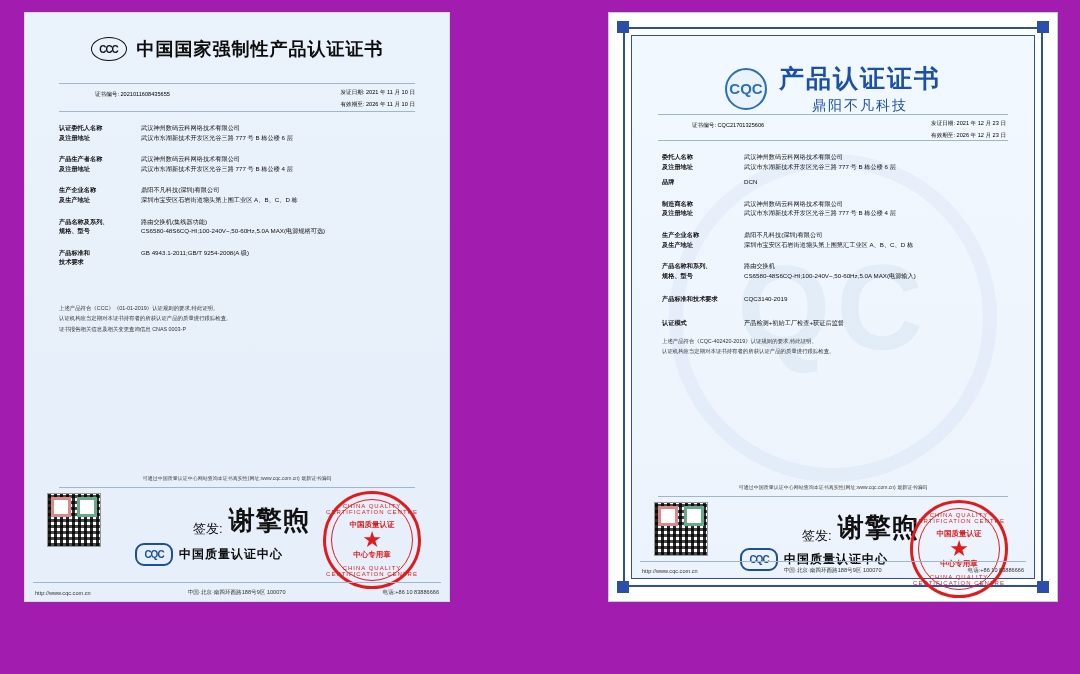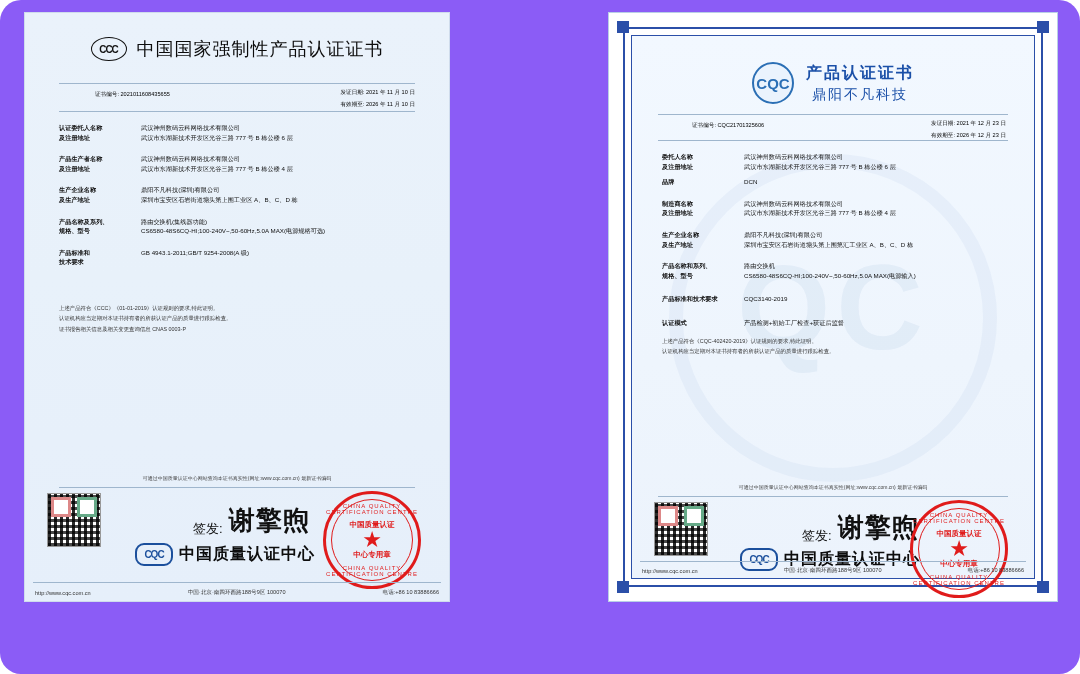--- a/index.html
+++ b/index.html
@@ -1,42 +1,42 @@
 <!DOCTYPE html>
 <html><head>
 <meta charset="utf-8">
 <style>
   html,body{margin:0;padding:0;background:#ffffff;}
   body{width:1080px;height:674px;font-family:"Liberation Sans","DejaVu Sans",sans-serif;position:relative;overflow:hidden;}
-  .page{position:absolute;inset:0;background:#8b5cf6;border-radius:21px;}
+  .page{position:absolute;inset:0;background:#a21caf;}
 
   
   .cert{position:absolute;background:#eef4fb;}
 
   
   #certA{left:24px;top:12px;width:424px;height:588px;
          background:linear-gradient(180deg,#eaf2fb 0%,#e8f1fa 45%,#e6effa 100%);
          border:1px solid #cfdcec;}
   #certA .headline{display:flex;align-items:center;justify-content:center;gap:10px;padding-top:24px;}
   .ccc-badge{width:34px;height:22px;border:1.6px solid #111;border-radius:50%/50%;
              display:flex;align-items:center;justify-content:center;font-size:10px;font-weight:bold;letter-spacing:-1px;color:#111;}
-  #certA .title{font-size:18px;font-weight:normal;color:#0c0c0c;letter-spacing:1px;}
+  #certA .title{font-size:18px;font-weight:bold;color:#0c0c0c;letter-spacing:1px;}
   .rule{position:absolute;left:34px;right:34px;height:1px;background:#9fb6cd;}
 
   
   #certB{left:608px;top:12px;width:448px;height:588px;background:#ffffff;border:1px solid #b9cfe6;}
   #certB .deco-outer{position:absolute;left:14px;top:14px;right:14px;bottom:14px;border:2px solid #2b4fa8;}
   #certB .deco-inner{position:absolute;left:22px;top:22px;right:22px;bottom:22px;border:1px solid #2b4fa8;
         background:linear-gradient(180deg,#f2f8ff 0%,#eef5fd 60%,#ecf3fc 100%);}
   .corner{position:absolute;width:12px;height:12px;background:#2b4fa8;}
   .c-tl{left:8px;top:8px}.c-tr{right:8px;top:8px}.c-bl{left:8px;bottom:8px}.c-br{right:8px;bottom:8px}
   #certB .headline{display:flex;align-items:center;justify-content:center;gap:12px;padding-top:26px;}
   .cqc-seal{width:38px;height:38px;border-radius:50%;border:2px solid #2b6fb5;color:#2b6fb5;
             display:flex;align-items:center;justify-content:center;font-size:15px;font-weight:bold;background:#eaf3fd;}
-  #certB .title{font-size:16px;font-weight:bold;color:#1b50a8;letter-spacing:2px;}
+  #certB .title{font-size:25px;font-weight:bold;color:#1b50a8;letter-spacing:2px;}
   #certB .subtitle{font-size:14px;color:#1b50a8;text-align:center;margin-top:2px;letter-spacing:2px;}
   .rows{position:absolute;left:0;right:0;}
   .row{display:flex;margin-bottom:6px;}
   .row .k{width:82px;flex:0 0 82px;font-size:6.2px;color:#111;line-height:1.55;font-weight:bold;}
   .row .k div{white-space:nowrap}
   .row .v{flex:1;font-size:6.2px;color:#111;line-height:1.55;}
   .row .v div{white-space:nowrap;overflow:hidden;text-overflow:ellipsis}
   .note{font-size:5.4px;color:#333;line-height:1.9;}
 
   
@@ -53,21 +53,21 @@
       background-blend-mode:multiply;border:1px solid #999;position:relative;}
   .qr:before{content:"";position:absolute;left:3px;top:3px;width:14px;height:14px;border:3px solid #d88;background:#fff;}
   .qr:after{content:"";position:absolute;right:3px;top:3px;width:14px;height:14px;border:3px solid #6a8;background:#fff;}
   .sign-line{display:flex;align-items:flex-end;gap:6px;}
   .sign-label{font-size:13px;color:#111;}
   .sign-name{font-family:"Liberation Serif","DejaVu Serif",serif;font-size:26px;font-weight:bold;color:#111;
              letter-spacing:1px;}
   .org{display:flex;align-items:center;gap:6px;justify-content:center;}
   .org-mark{width:34px;height:19px;border:2px solid #1b4f9c;border-radius:9px;color:#1b4f9c;font-size:10px;
             font-weight:bold;display:flex;align-items:center;justify-content:center;letter-spacing:-1px;}
-  .org-name{font-size:16px;font-weight:bold;color:#0d0d0d;letter-spacing:1px;}
+  .org-name{font-size:12px;font-weight:bold;color:#0d0d0d;letter-spacing:1px;}
   .stamp{width:92px;height:92px;border-radius:50%;border:3px solid #e01b1b;position:relative;}
   .stamp .ring{position:absolute;inset:5px;border-radius:50%;border:1px solid #e01b1b;}
   .stamp .star{position:absolute;left:50%;top:50%;transform:translate(-50%,-50%);color:#e01b1b;font-size:22px;}
   .stamp .txt-top,.stamp .txt-bot{position:absolute;left:0;right:0;text-align:center;color:#e01b1b;font-size:6px;letter-spacing:1px;}
   .stamp .txt-top{top:9px}.stamp .txt-bot{bottom:9px}
   .stamp .cn{position:absolute;left:0;right:0;text-align:center;color:#e01b1b;font-size:7.5px;font-weight:bold;}
   .stamp .cn1{top:26px}.stamp .cn2{bottom:26px}
   .botbar{display:flex;justify-content:space-between;align-items:center;font-size:5.6px;color:#333;}
   .divider{height:1px;background:#9fb6cd;}
   .tiny-center{font-size:5px;color:#444;text-align:center;}

